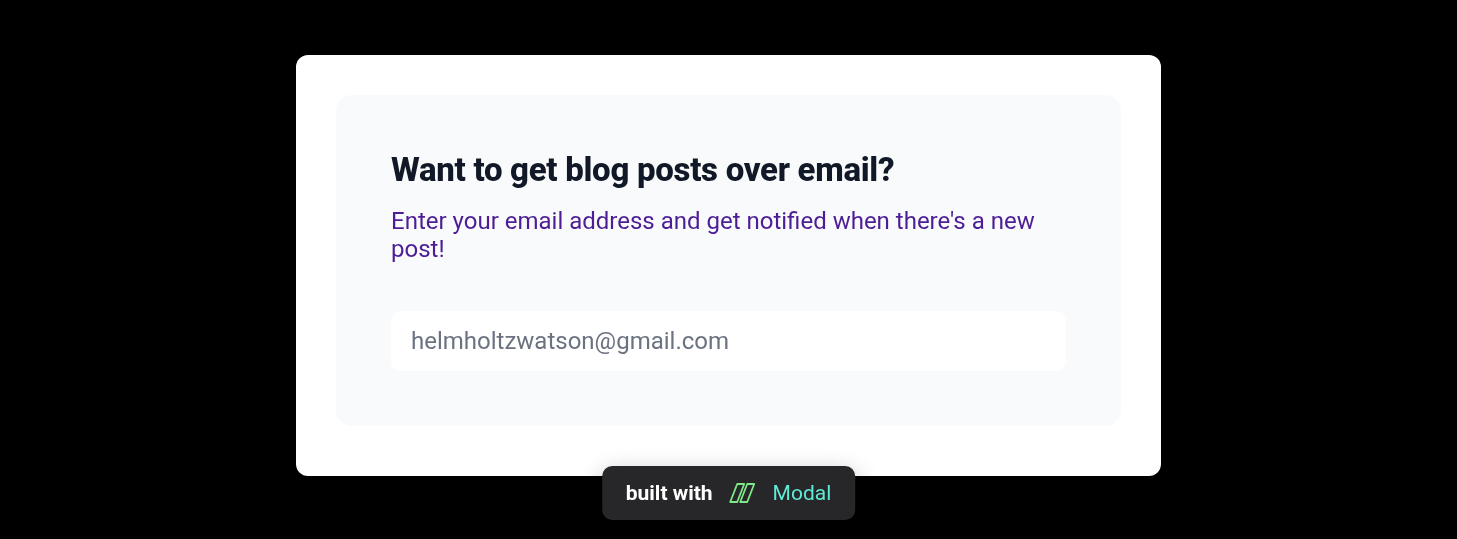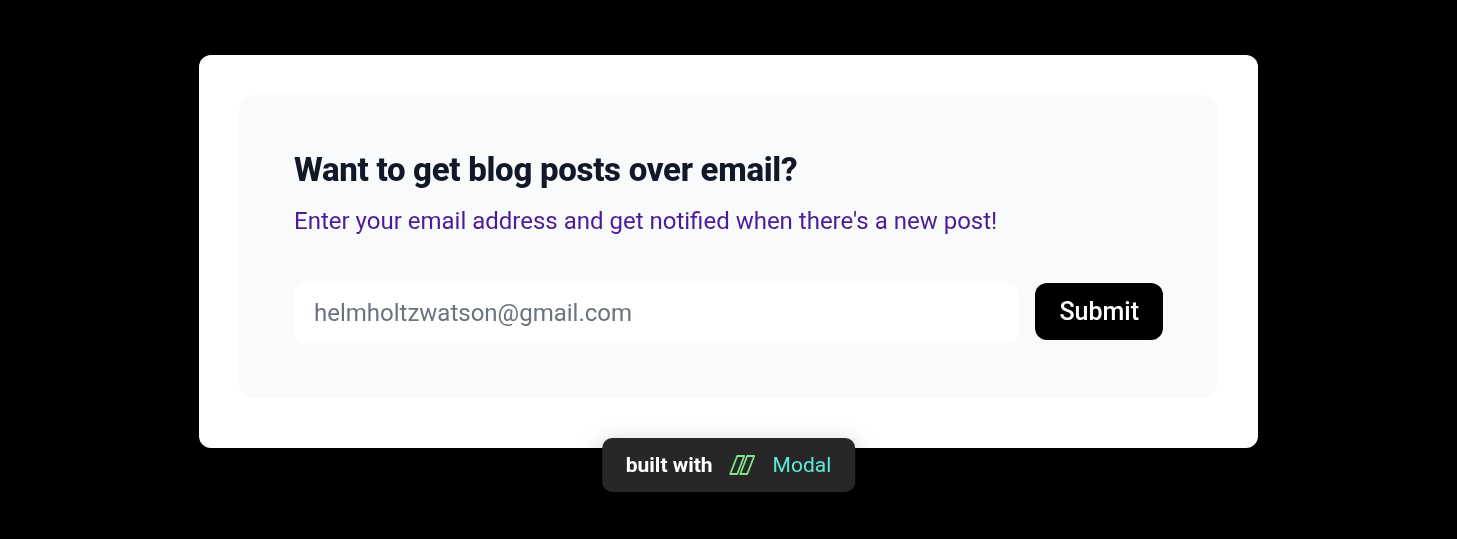--- a/index.html
+++ b/index.html
@@ -12,21 +12,21 @@
       font-family: -apple-system, BlinkMacSystemFont, "Segoe UI", Roboto, Helvetica, Arial, sans-serif;
       width: 1457px;
       height: 539px;
       display: flex;
       align-items: flex-start;
       justify-content: center;
       padding-top: 55px;
     }
     .card {
       background: #fff;
-      width: 1059px;
+      width: 865px;
       border-radius: 12px;
       padding: 40px 40px 50px 40px;
       position: relative;
     }
     .inner-panel {
       background: #f9fafb;
       border-radius: 16px;
       padding: 55px 55px 55px 55px;
     }
     .heading {
@@ -103,21 +103,20 @@
   </style>
 </head>
 <body>
 
 <div class="card">
   <div class="inner-panel">
     <h2 class="heading">Want to get blog posts over email?</h2>
     <p class="subheading">Enter your email address and get notified when there's a new post!</p>
     <div class="form-row">
       <input type="email" class="email-input" placeholder="helmholtzwatson@gmail.com" style="">
-      <button class="submit-btn">Submit</button>
     </div>
   </div>
 
   <div class="badge">
     <span class="badge-built">built with</span>
     <span class="modal-logo">
       <svg viewBox="0 0 36 26" fill="none" stroke="#7ee787" stroke-width="1.8" stroke-linejoin="round" stroke-linecap="round">
         <path d="M 6 22 L 13 4 L 20 4 L 13 22 Z"></path>
         <path d="M 16 22 L 23 4 L 30 4 L 23 22 Z"></path>
       </svg>

